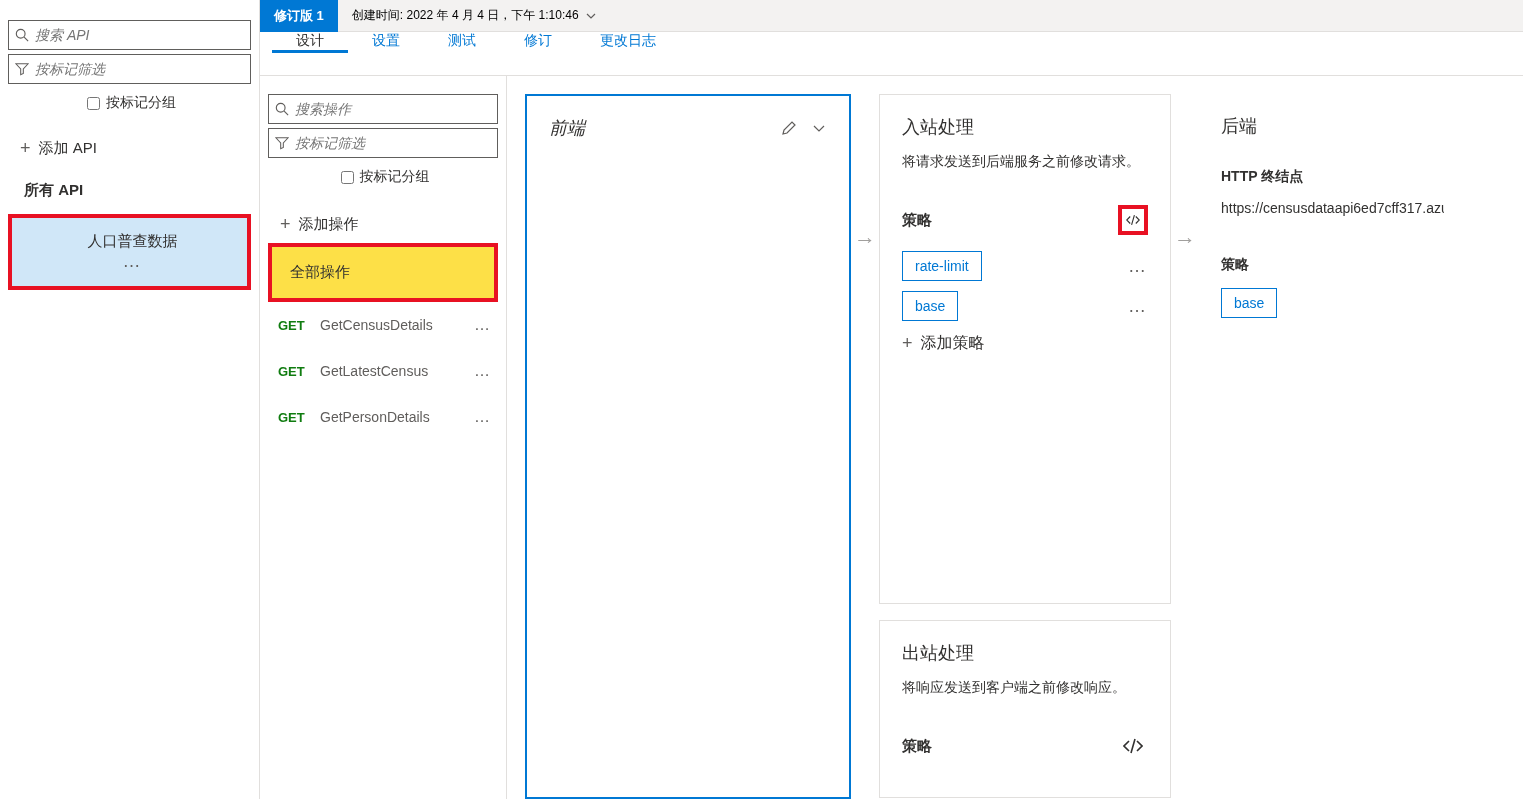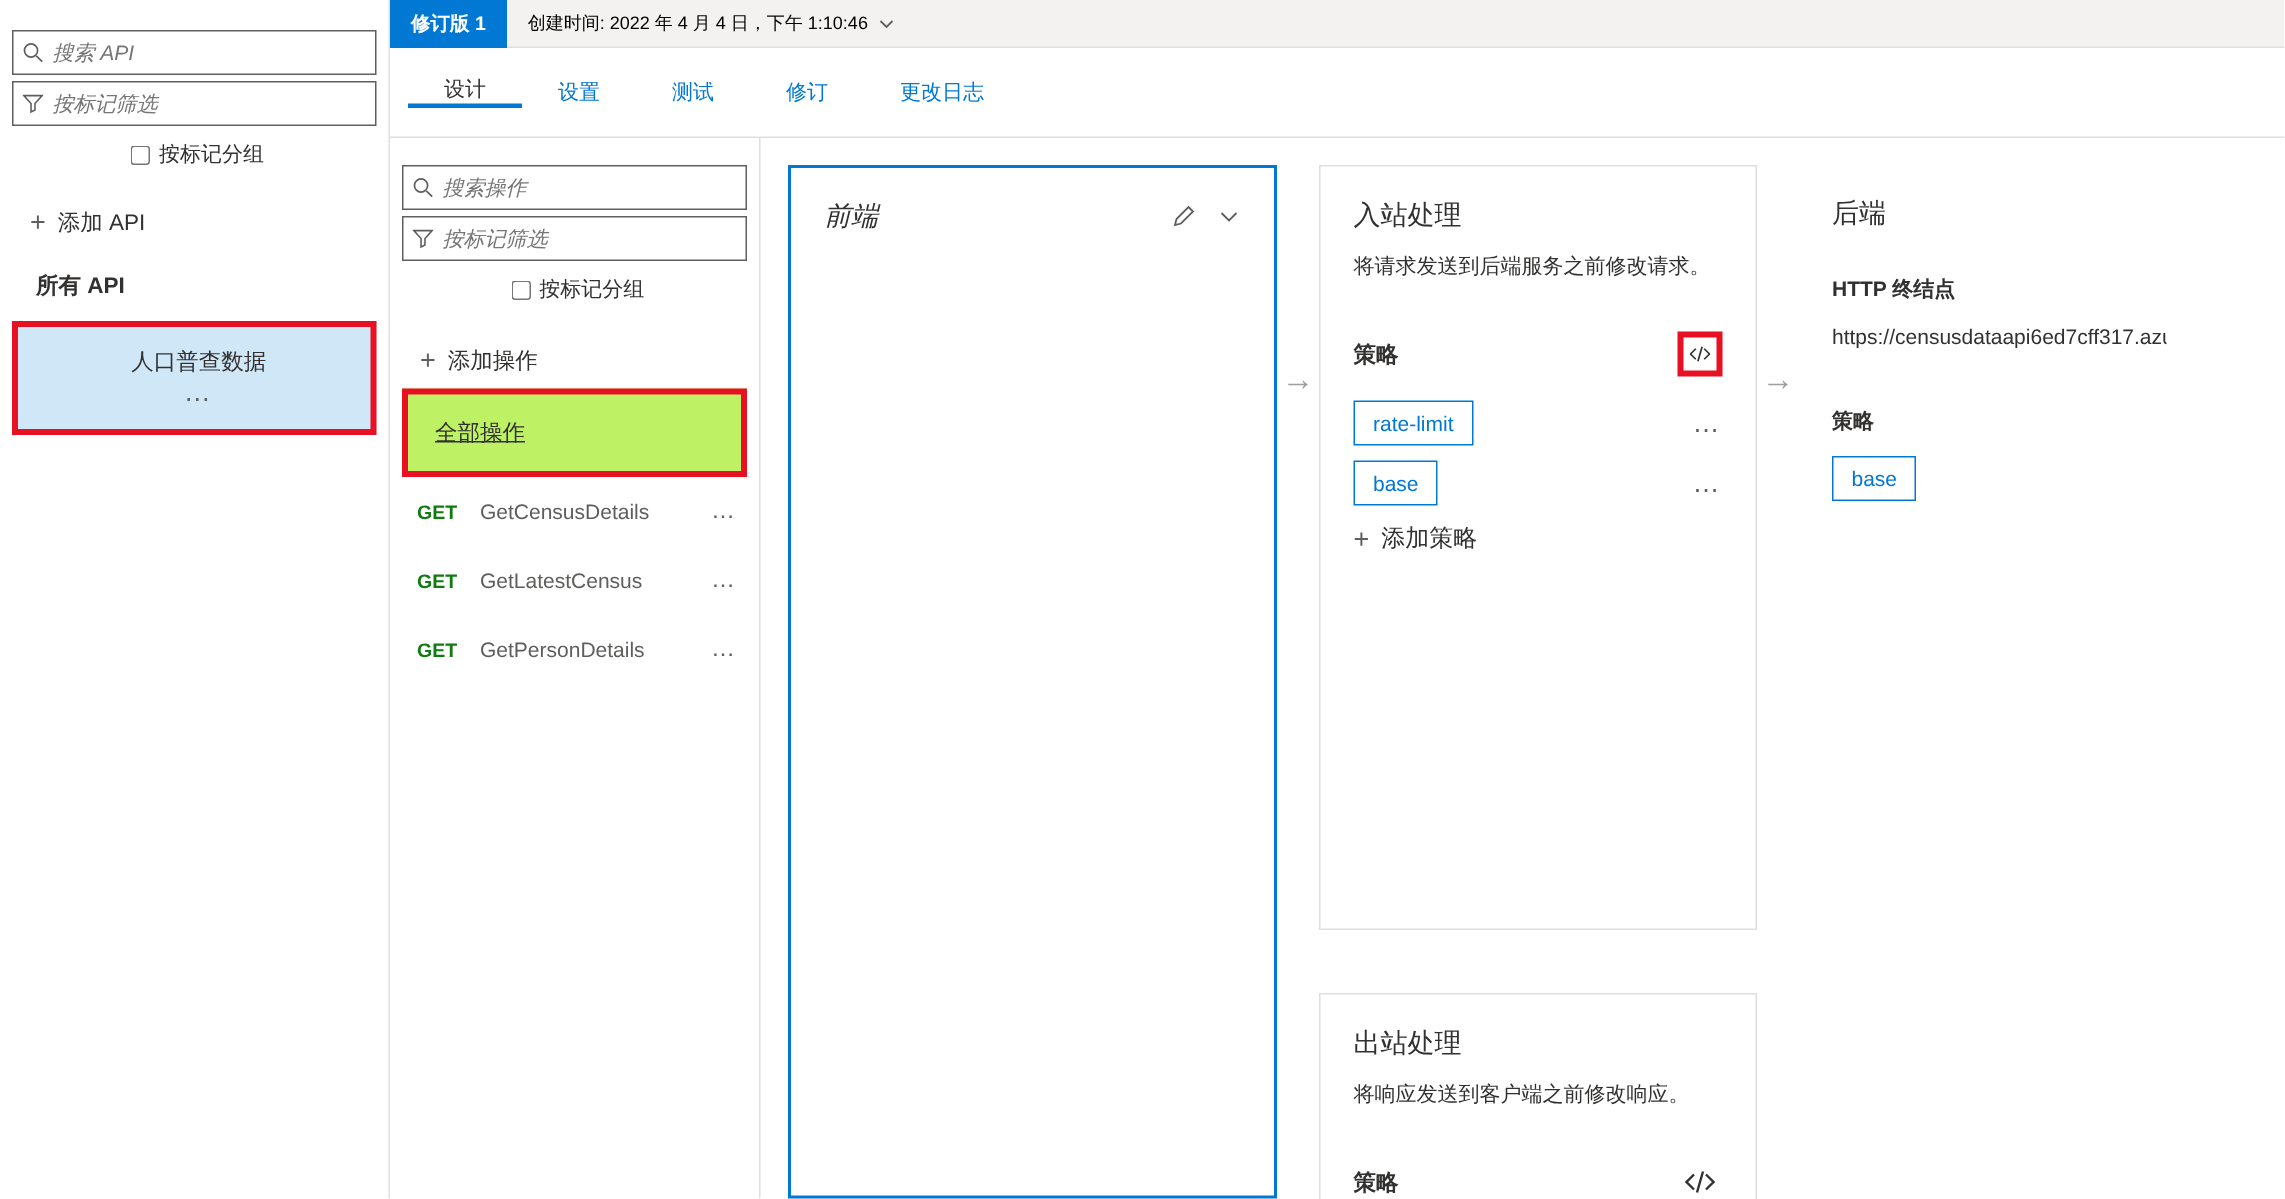--- a/index.html
+++ b/index.html
@@ -20,43 +20,43 @@
     .highlight-red { border: 4px solid #e81123; flex-direction: column; }
     .ellipsis { font-size: 18px; letter-spacing: 2px; color: #605e5c; cursor: pointer; }
     
     
     .main { flex: 1; display: flex; flex-direction: column; }
     .top-bar { display: flex; align-items: center; height: 32px; background: #f3f2f1; border-bottom: 1px solid #e1dfdd; }
     .revision-badge { background: #0078d4; color: #fff; padding: 0 14px; height: 32px; display: flex; align-items: center; font-size: 13px; font-weight: 600; }
     .created-time { font-size: 12px; color: #000000; padding: 0 14px; display: flex; align-items: center; }
     .created-time .chev { margin-left: 6px; }
     
-    .tabs { display: flex; height: 60px; border-bottom: 1px solid #e1dfdd; align-items: center; padding-left: 12px; }
+    .tabs { display: flex; height: 44px; border-bottom: 1px solid #e1dfdd; align-items: flex-start; padding-left: 12px; }
     .tab { padding: 0 24px; display: flex; align-items: center; font-size: 14px; cursor: pointer; color: #0078d4; }
     .tab.active { color: #323130; border-bottom: 3px solid #0078d4; font-weight: 400; }
     
     .content { flex: 1; display: flex; overflow: hidden; }
     
     
     .ops-col { width: 247px; border-right: 1px solid #e1dfdd; padding: 18px 8px 0 8px; display: flex; flex-direction: column; }
     .ops-col .search-box { border: 1px solid #605e5c; }
     .ops-col .checkbox-row { margin-bottom: 20px; }
     .add-op { display: flex; align-items: center; padding: 8px 12px; font-size: 15px; cursor: pointer; }
     .add-op .plus { font-size: 18px; margin-right: 8px; color: #605e5c; }
     .op-all { padding: 16px 12px 16px 18px; font-size: 15px; cursor: pointer; }
-    .op-all.selected { background: #bef264; text-decoration: underline; }
+    .op-all.selected { background: #fde047; }
     .op-row { display: flex; align-items: center; padding: 14px 6px 14px 10px; font-size: 14px; cursor: pointer; }
     .op-method { color: #107c10; font-weight: 700; font-size: 13px; width: 42px; }
     .op-name { flex: 1; color: #605e5c; }
     .op-row .ellipsis { font-size: 16px; }
     
     
     .design-surface { flex: 1; display: flex; padding: 18px 0 0 18px; overflow-x: auto; gap: 0; }
     .arrow-col { display: flex; align-items: center; justify-content: center; width: 28px; color: #a19f9d; font-size: 22px; padding-top: 130px; align-self: flex-start; }
-    .pipeline-col { display: flex; flex-direction: column; gap: 42px; }
+    .pipeline-col { display: flex; flex-direction: column; gap: 16px; }
     
     .card { border: 1px solid #e1dfdd; background: #fff; padding: 20px 22px; }
     .card.frontend { width: 326px; min-height: 510px; border: 2px solid #0078d4; font-style: italic; }
     .card.inbound { width: 292px; min-height: 510px; }
     .card.outbound { width: 292px; }
     .card.backend { width: 267px; border: none; }
     
     .card-header { display: flex; justify-content: space-between; align-items: center; margin-bottom: 14px; }
     .card-title { font-size: 18px; }
     .card-icons { display: flex; gap: 14px; color: #605e5c; }

